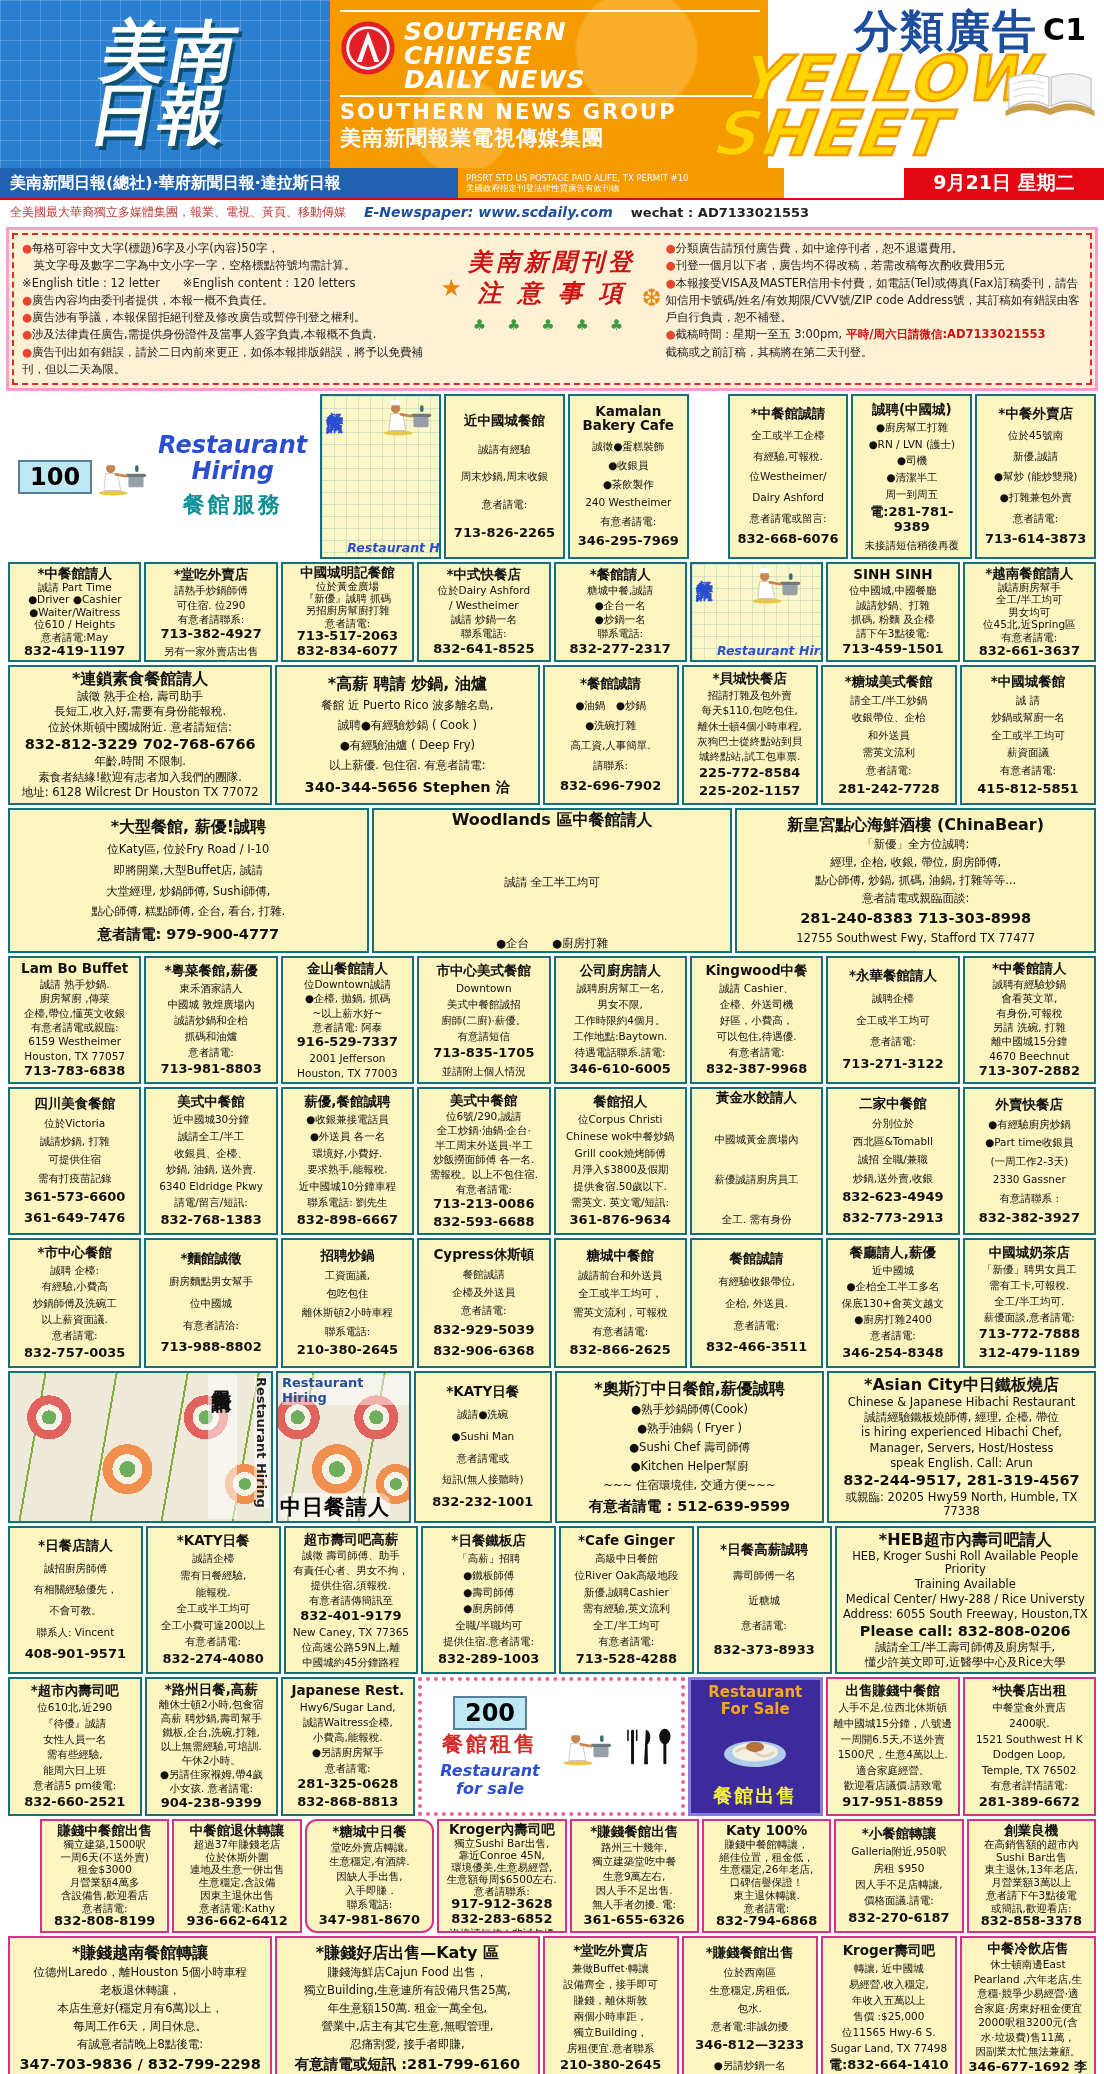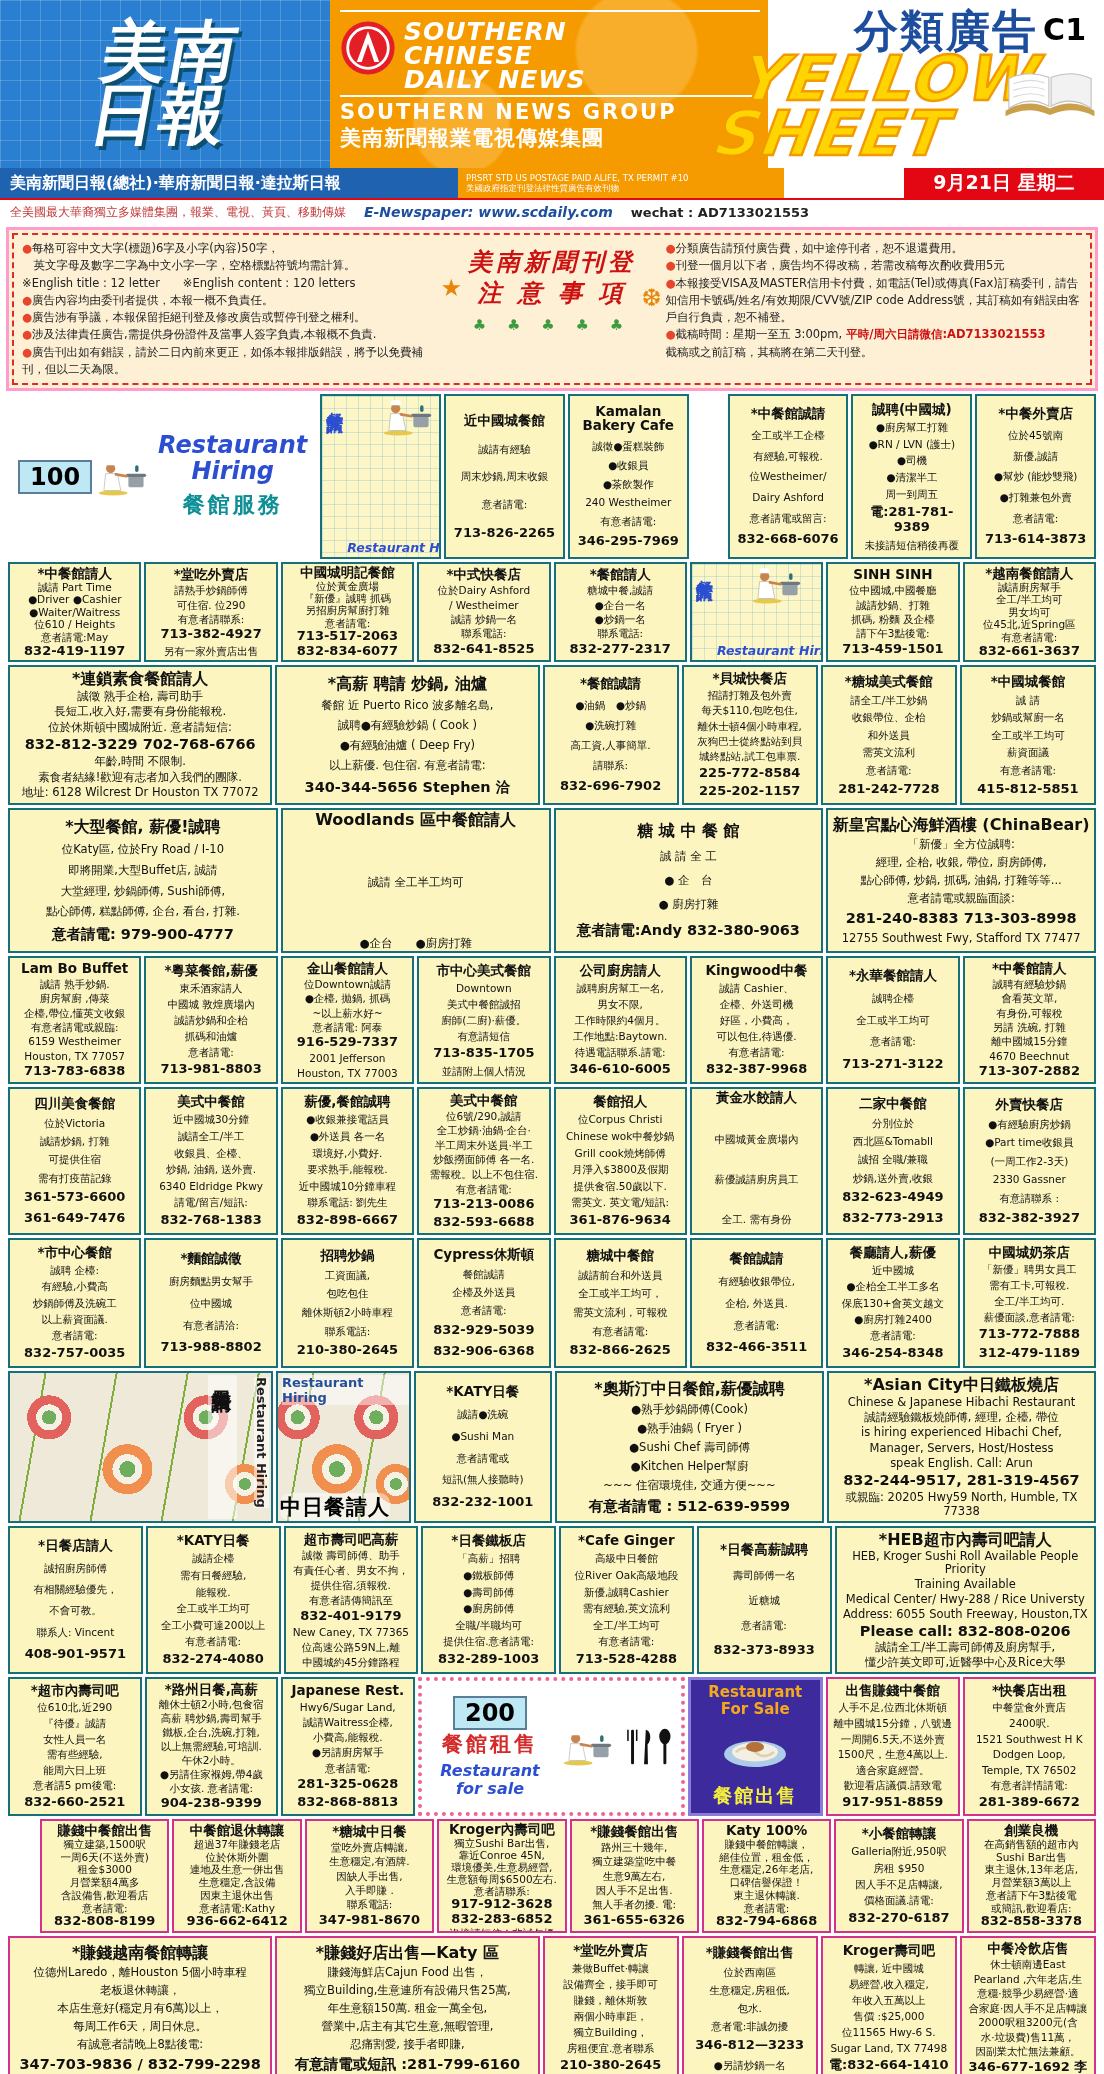--- a/index.html
+++ b/index.html
@@ -442,29 +442,20 @@
           <div class="ad-t">
             <div>Woodlands 區中餐館請人</div>
           </div>
           <div class="ad-l">誠請 全工半工均可</div>
           <div class="ad-l">●企台　　●廚房打雜</div>
           <div class="ad-l">●油包　　●炒鍋</div>
           <div class="ad-l ph">意者請電：936-443-2523</div>
         </div>
         <div class="ad wide" style="flex: 2 1 0px;">
           <div class="ad-t">
-            <div>糖 城 中 餐 館</div>
-          </div>
-          <div class="ad-l">誠 請 全 工</div>
-          <div class="ad-l">● 企　台</div>
-          <div class="ad-l">● 廚房打雜</div>
-          <div class="ad-l ph">意者請電:Andy 832-380-9063</div>
-        </div>
-        <div class="ad wide" style="flex: 2 1 0px;">
-          <div class="ad-t">
             <div>新皇宮點心海鮮酒樓 (ChinaBear)</div>
           </div>
           <div class="ad-l">「新優」全方位誠聘:</div>
           <div class="ad-l">經理, 企枱, 收銀, 帶位, 廚房師傅,</div>
           <div class="ad-l">點心師傅, 炒鍋, 抓碼, 油鍋, 打雜等等...</div>
           <div class="ad-l">意者請電或親臨面談:</div>
           <div class="ad-l ph">281-240-8383  713-303-8998</div>
           <div class="ad-l">12755 Southwest Fwy, Stafford TX 77477</div>
         </div>
       </div>
@@ -988,21 +979,21 @@
             <div>中餐館退休轉讓</div>
           </div>
           <div class="ad-l">超過37年賺錢老店</div>
           <div class="ad-l">位於休斯外圍</div>
           <div class="ad-l">連地及生意一併出售</div>
           <div class="ad-l">生意穩定,含設備</div>
           <div class="ad-l">因東主退休出售</div>
           <div class="ad-l">意者請電:Kathy</div>
           <div class="ad-l ph">936-662-6412</div>
         </div>
-        <div class="ad bc-pink" style="flex: 1 1 0px;">
+        <div class="ad bc-pink" style="flex: 1 1 0px; border-radius: 12px;">
           <div class="ad-t">
             <div>*糖城中日餐</div>
           </div>
           <div class="ad-l">堂吃外賣店轉讓,</div>
           <div class="ad-l">生意穩定,有酒牌.</div>
           <div class="ad-l">因缺人手出售,</div>
           <div class="ad-l">入手即賺 .</div>
           <div class="ad-l">聯系電話:</div>
           <div class="ad-l ph">347-981-8670</div>
         </div>
@@ -1123,21 +1114,21 @@
           <div class="ad-l">Sugar Land, TX 77498</div>
           <div class="ad-l ph">電:832-664-1410</div>
         </div>
         <div class="ad bc-pink" style="flex: 1 1 0px;">
           <div class="ad-t">
             <div>中餐冷飲店售</div>
           </div>
           <div class="ad-l">休士頓南邊East</div>
           <div class="ad-l">Pearland ,六年老店,生</div>
           <div class="ad-l">意穩·競爭少易經營·適</div>
-          <div class="ad-l">合家庭·因人手不足店轉讓</div>
+          <div class="ad-l">合家庭·房東好租金便宜</div>
           <div class="ad-l">2000呎租3200元(含</div>
           <div class="ad-l">水·垃圾費)售11萬，</div>
           <div class="ad-l">因副業太忙無法兼顧。</div>
           <div class="ad-l ph">346-677-1692 李</div>
         </div>
       </div>
     </div>
 
 </div>
 

